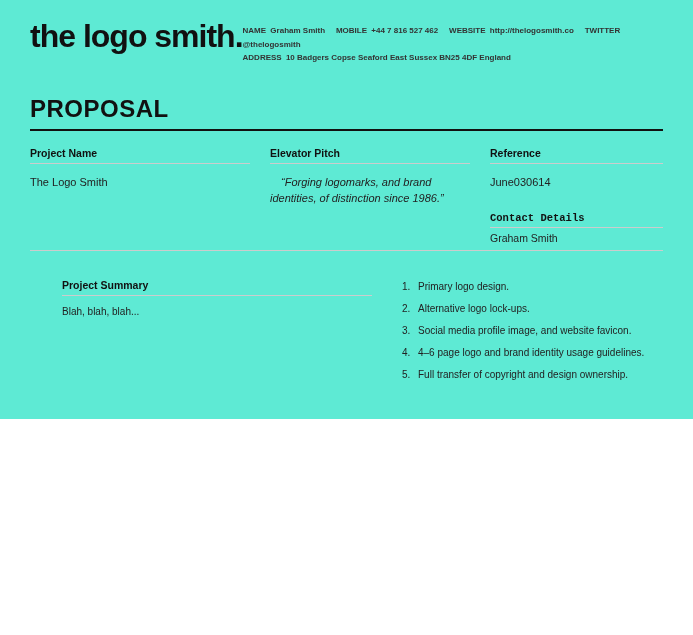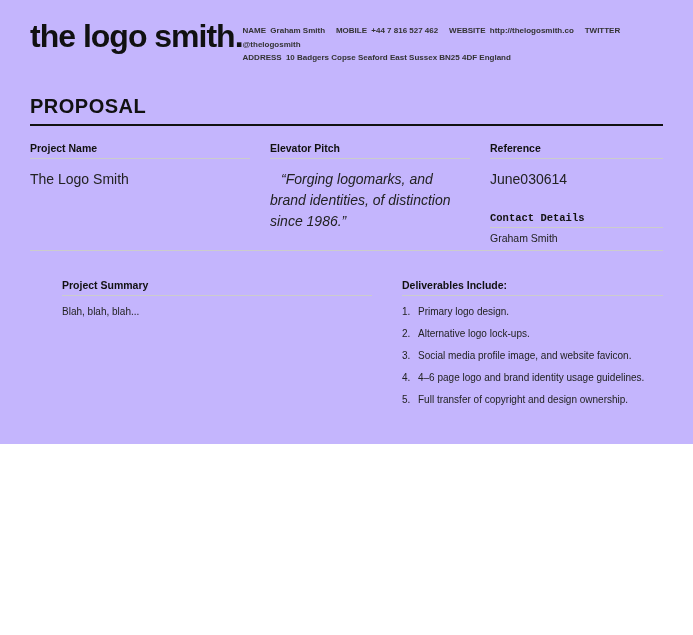--- a/index.html
+++ b/index.html
@@ -10,21 +10,21 @@
     body {
       background: #ffffff;
       font-family: Arial, Helvetica, sans-serif;
       font-size: 11px;
       color: #222;
       width: 693px;
       min-height: 635px;
     }
     .page {
       width: 693px;
-      background: #c4b5fd;
+      background: #5eead4;
       padding: 20px 30px 30px 30px;
     }
 
     
     .header {
       display: flex;
       align-items: flex-start;
       justify-content: space-between;
       margin-bottom: 30px;
     }
@@ -45,21 +45,21 @@
       padding-top: 4px;
     }
     .header-contact span {
       font-weight: bold;
       margin-right: 2px;
       text-align: right;
     }
 
     
     .proposal-title {
-      font-size: 20px;
+      font-size: 24px;
       font-weight: 900;
       color: #111;
       font-family: Arial Black, Arial, sans-serif;
       letter-spacing: 0.5px;
       margin-bottom: 8px;
       border-bottom: 2px solid #111;
       padding-bottom: 6px;
     }
 
     
@@ -84,21 +84,21 @@
     .col-header {
       font-weight: 700;
       font-size: 10.5px;
       color: #111;
       border-bottom: 1px solid #ccc;
       padding: 8px 0 4px 0;
       margin-bottom: 6px;
     }
 
     .col-value {
-      font-size: 14px;
+      font-size: 11px;
       color: #222;
       line-height: 1.5;
       padding: 4px 0 8px 0;
     }
     .col-value em {
       font-style: italic;
       margin-left: 11px;
     }
 
     .contact-label {
@@ -228,21 +228,20 @@
   </div>
 
   <div class="bottom-section">
 
     <div class="col-summary">
       <div class="section-header">Project Summary</div>
       <div class="summary-text">Blah, blah, blah...</div>
     </div>
 
     <div class="col-deliverables">
-      <div class="section-header">Deliverables Include:</div>
       <ol class="deliverables-list">
       <li>
             <span class="num">1.</span>
             <span class="item-text">Primary logo design.</span>
           </li>
           <li>
             <span class="num">2.</span>
             <span class="item-text">Alternative logo lock-ups.</span>
           </li>
           <li>

